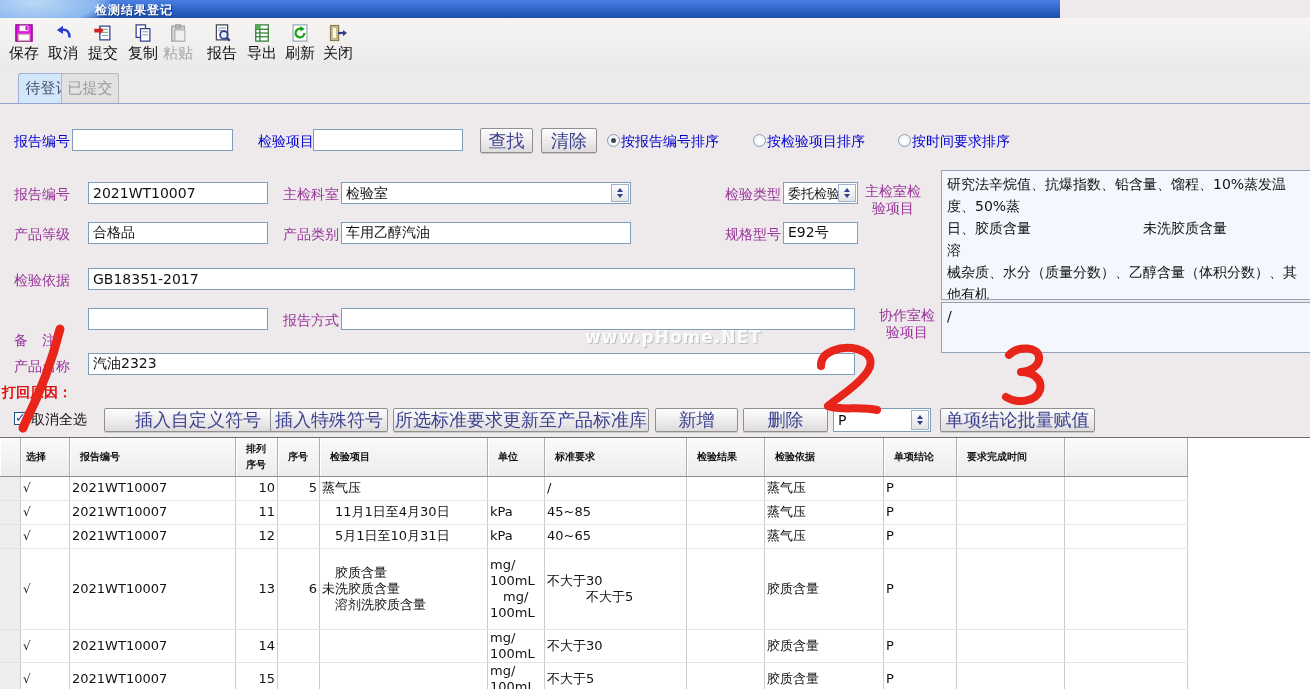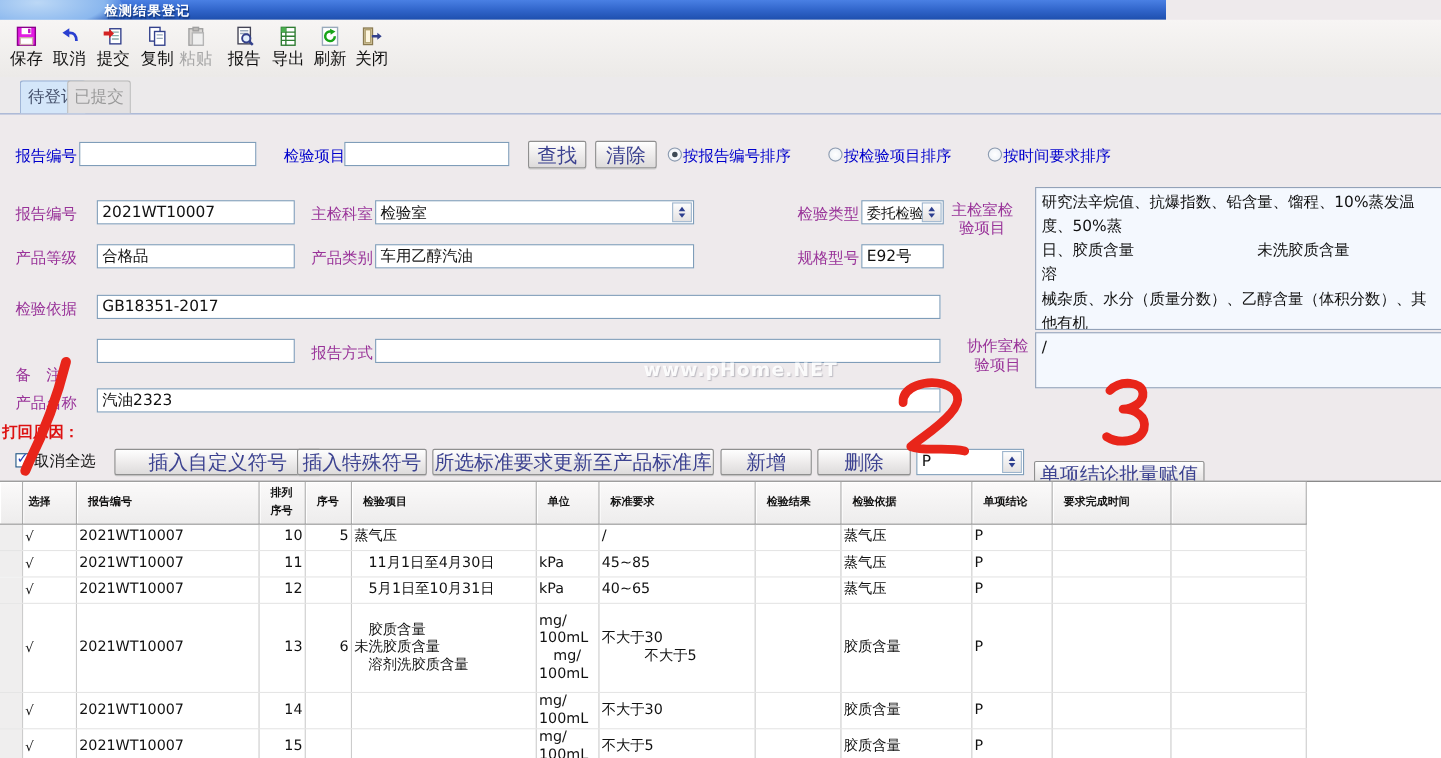--- a/index.html
+++ b/index.html
@@ -260,21 +260,21 @@
   <div class="btn" style="left:393px;top:408px;width:256px;height:24px;">所选标准要求更新至产品标准库</div>
   <div class="btn" style="left:655px;top:408px;width:83px;height:24px;">新增</div>
   <div class="btn" style="left:743px;top:408px;width:85px;height:24px;">删除</div>
   <div class="combo" style="left:833px;top:408px;width:98px;height:24px;">
     <span class="cval" style="top:3px;">P</span>
     <span class="spin">
         <span class="tri-up"></span>
         <span class="tri-dn"></span>
       </span>
   </div>
-  <div class="btn" style="left:940px;top:419px;width:155px;height:24px;">单项结论批量赋值</div>
+  <div class="btn" style="left:940px;top:408px;width:155px;height:24px;">单项结论批量赋值</div>
 
   <div id="gridwrap" class="abs">
     <table class="grid">
       <colgroup>
         <col style="width:11px;">
           <col style="width:49px;">
           <col style="width:166px;">
           <col style="width:42px;">
         <col style="width:42px;">
           <col style="width:168px;">

